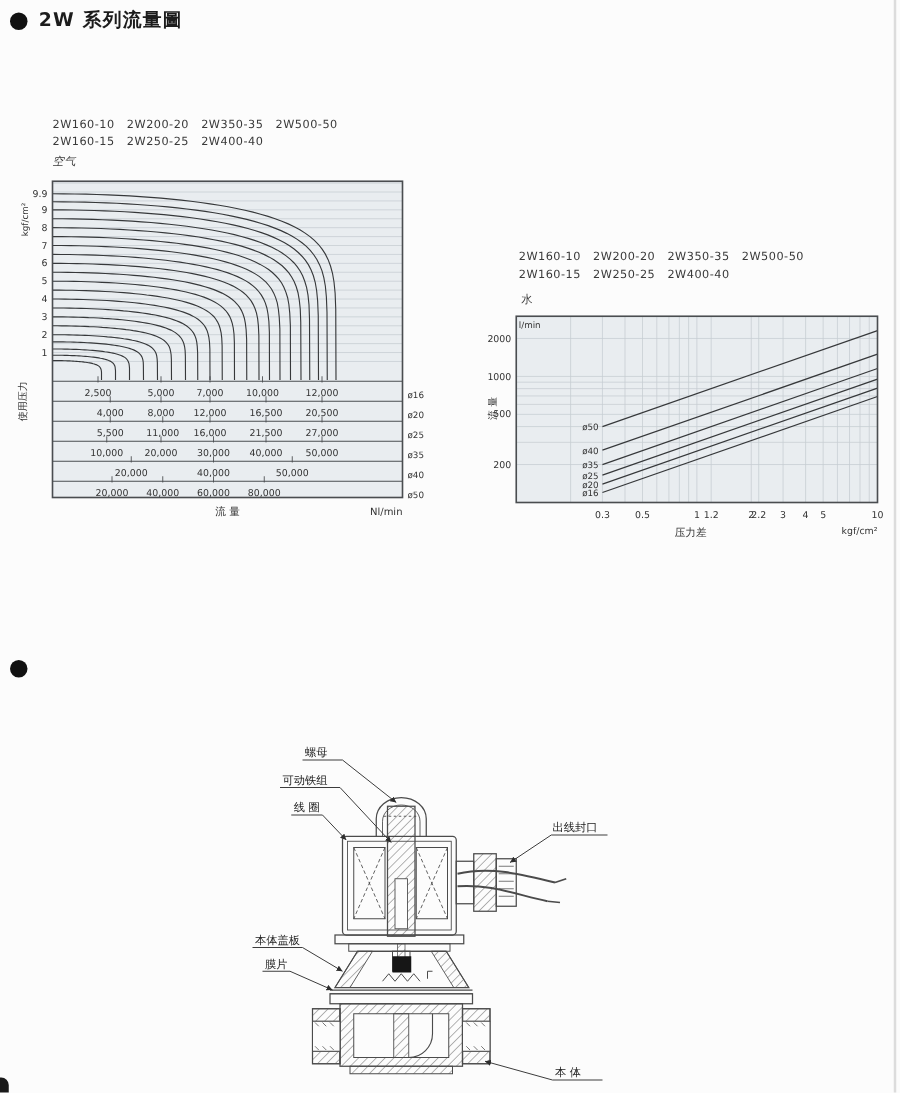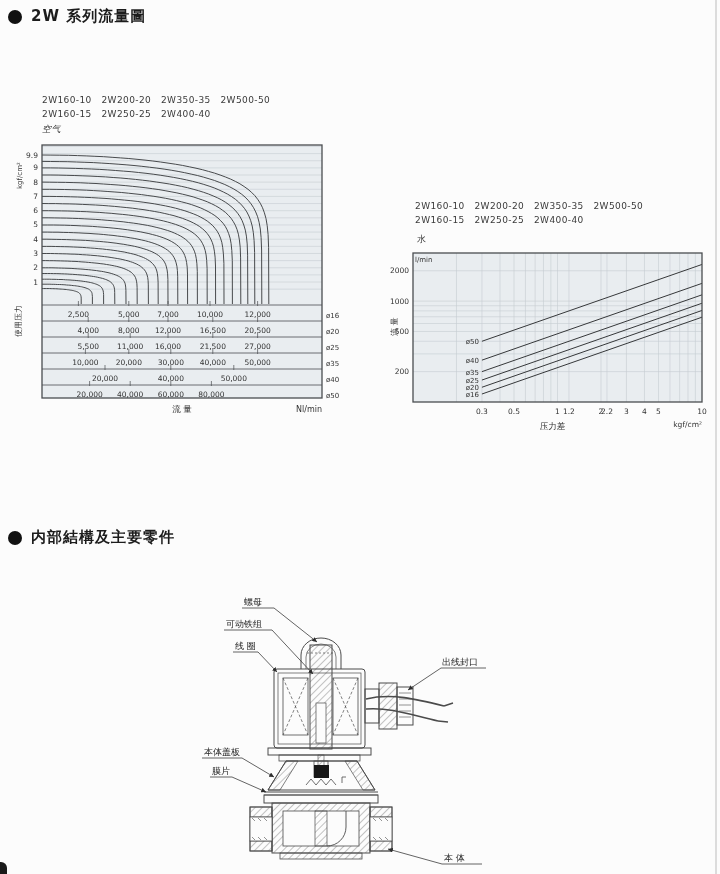--- a/index.html
+++ b/index.html
@@ -229,21 +229,20 @@
     <text x="24" y="93.99358062968744" font-size="7.5" text-anchor="end" fill="#333">500</text>
     <text x="24" y="134.13453798351458" font-size="7.5" text-anchor="end" fill="#333">200</text>
     <text x="30" y="22" font-size="7" text-anchor="start" fill="#333">l/min</text>
     <text x="0" y="0" font-size="8" text-anchor="start" fill="#333" transform="translate(12,96) rotate(-90)">流 量</text>
     <text x="167.5" y="189" font-size="8.5" text-anchor="middle" fill="#333">压力差</text>
     <text x="317" y="187" font-size="7.5" text-anchor="end" fill="#333">kgf/cm²</text>
   </svg>
 
 <div class="heading" style="left:8px;top:528px;">
   <span class="bullet"></span>
-  <span>内部結構及主要零件</span>
 </div>
 
 <svg viewBox="0 0 340 289" width="340" height="289" style="left:180px;top:585px;">
   <defs>
     <pattern id="hatch" width="5" height="5" patternUnits="userSpaceOnUse" patternTransform="rotate(45)">
       <line x1="0" y1="0" x2="0" y2="5" stroke="#6a6a6a" stroke-width="0.8"></line>
     </pattern>
     <marker id="arr" markerWidth="8" markerHeight="6" refX="6" refY="3" orient="auto">
       <path d="M0,0 L6,3 L0,6 Z" fill="#2e2e2e"></path>
     </marker>

